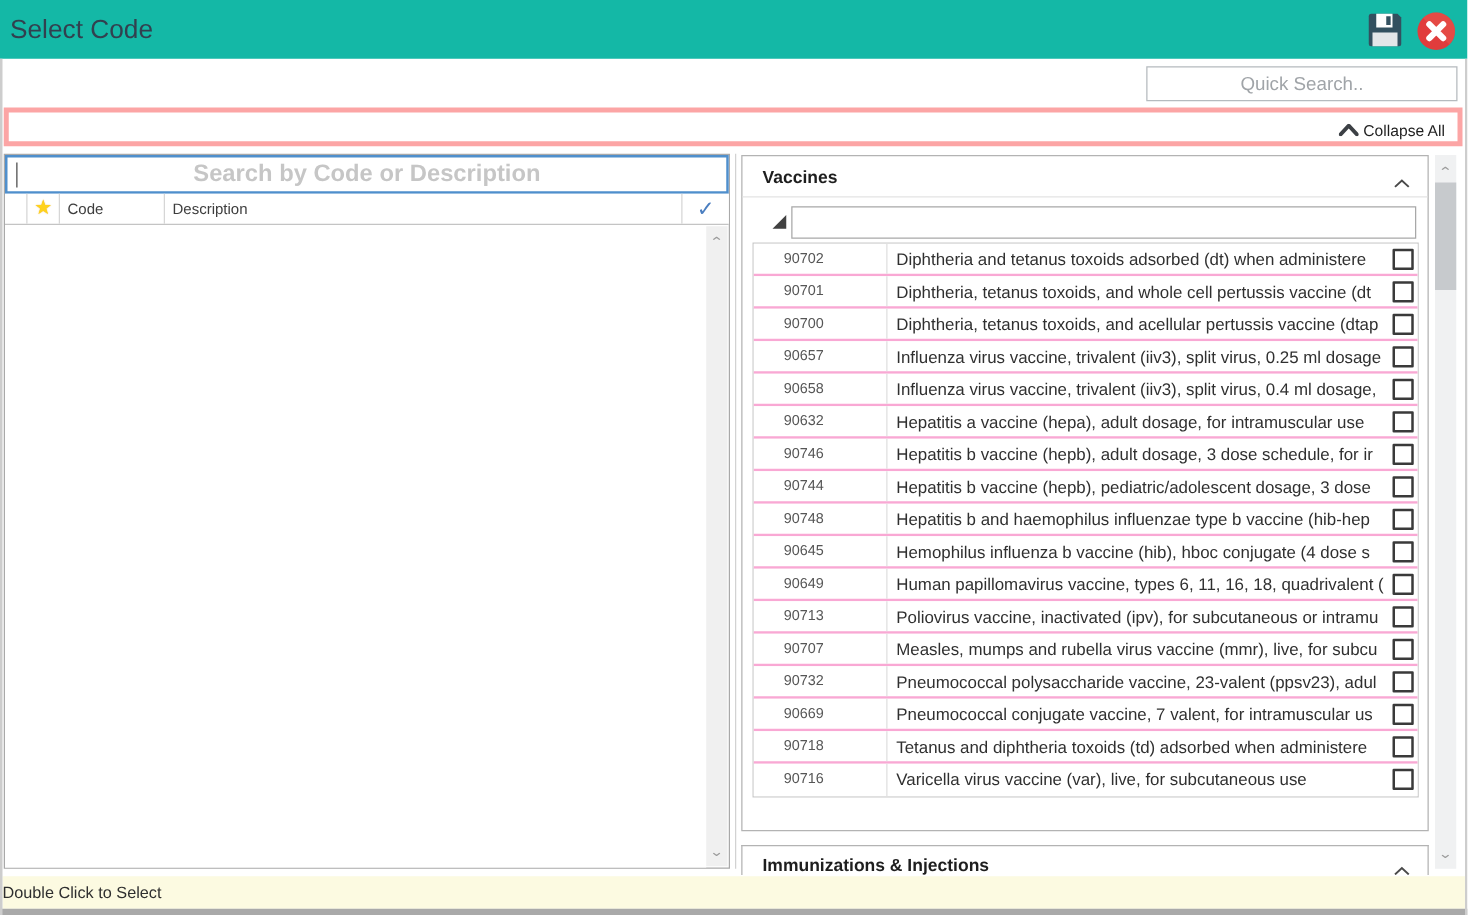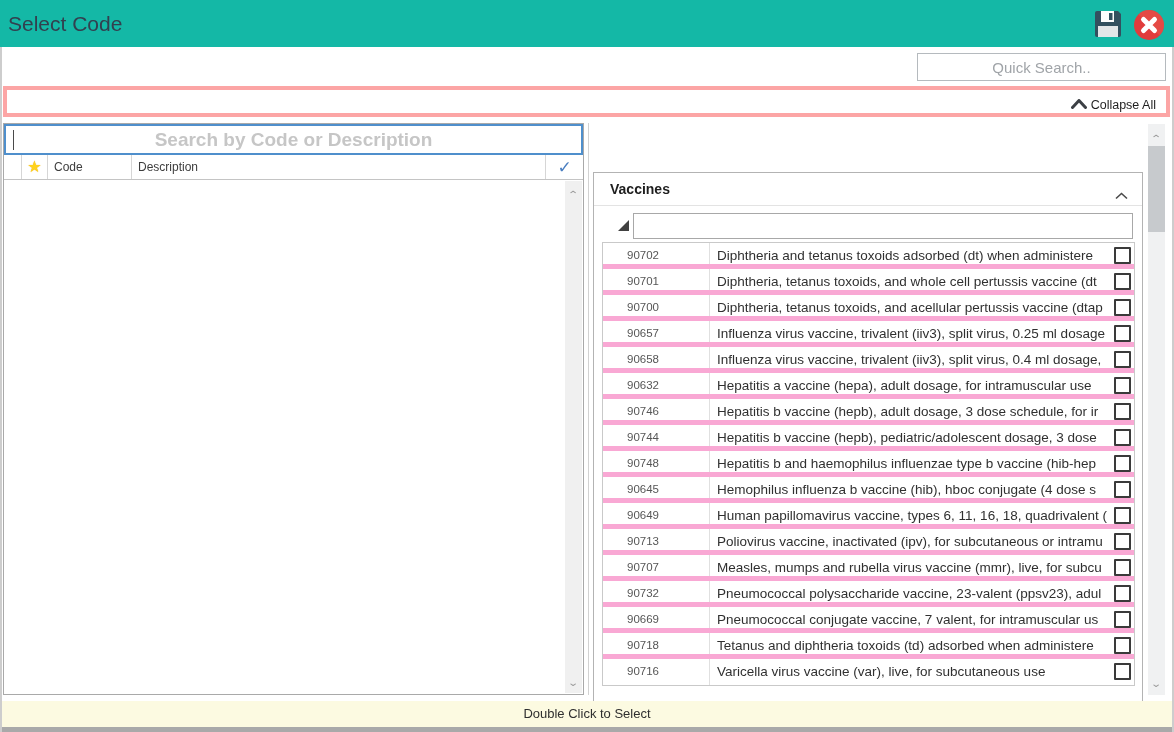--- a/index.html
+++ b/index.html
@@ -41,48 +41,48 @@
   .check-glyph { color:#4a7ec0; font-size:17px; font-weight:bold; line-height:1; }
   .lbody { position:absolute; left:0; top:57px; right:18px; bottom:0; background:#fff; }
   .lscroll { position:absolute; right:1px; top:57px; bottom:1px; width:17px; background:#f0f0f0; }
   .lscroll .sb-up { position:absolute; top:3px; left:0; right:0; text-align:center; }
   .lscroll .sb-down { position:absolute; bottom:3px; left:0; right:0; text-align:center; }
   .sb-chev { font-size:10px; color:#9b9b9b; line-height:1; display:inline-block; transform:scaleX(1.4); }
 
   .splitter { position:absolute; left:588px; top:123px; width:1px; height:572px; background:#d2d2d2; }
 
   
-  .group { position:absolute; border:1px solid #b3b3b3; background:#fff;margin-top:48px; }
+  .group { position:absolute; border:1px solid #b3b3b3; background:#fff; }
   .vgroup { left:593px; top:124px; width:550px; height:541px; }
   .igroup { left:593px; top:676px; width:550px; height:24px; border-bottom:none; overflow:hidden; }
   .ghead { position:relative; height:33px; border-bottom:1px solid #e3e3e3; }
   .ghead .gtitle { position:absolute; left:16px; top:0; line-height:33px; font-weight:bold; font-size:14px; color:#1e1e1e; }
   .ghead .gchev { position:absolute; right:14px; top:13px; }
   .igroup .ghead { height:24px; border-bottom:none; }
   .igroup .ghead .gtitle { line-height:30px; }
   .igroup .ghead .gchev { top:11px; }
 
   .expander { position:absolute; left:24px; top:47px; width:0; height:0; border-left:11px solid transparent; border-bottom:11px solid #414141; }
   .vfilter { position:absolute; left:39px; top:40px; width:500px; height:26px; border:1px solid #a8a8a8; outline:none; font-size:13px; font-family:inherit; padding:0 6px; }
 
   .vtable { position:absolute; left:8px; top:69px; width:533px; border:1px solid #c9c9c9; background:#fff; }
-  .vrow { position:relative; display:flex; height:26px; border-bottom:5px solid #f9a8d4; background:#fff; cursor:default; }
+  .vrow { position:relative; display:flex; height:26px; border-bottom:2px solid #f9a8d4; background:#fff; cursor:default; }
   .vrow:last-child { border-bottom:none; }
   .vcode { width:107px; padding-left:24px; font-size:11.5px; color:#565656; line-height:25px; border-right:1px solid #e0e0e0; }
   .vdesc { flex:1; padding-left:7px; font-size:13.5px; color:#303030; line-height:25px; white-space:nowrap; overflow:hidden; }
   .vcheck { position:absolute; right:3px; top:4px; width:17px; height:17px; border:2px solid #3a3a3a; border-radius:1px; background:#fff; cursor:pointer; }
 
   
   .rscroll { position:absolute; left:1148px; top:124px; width:17px; height:571px; background:#f0f1f2; }
   .rscroll .sb-up { position:absolute; top:4px; left:0; right:0; text-align:center; }
   .rscroll .sb-thumb { position:absolute; top:22px; left:0; width:17px; height:86px; background:#c7cacd; }
   .rscroll .sb-down { position:absolute; bottom:4px; left:0; right:0; text-align:center; }
 
   
-  .footer { position:absolute; left:2px; top:701px; width:1170px; height:26px; background:#fcfae1; text-align:center; }
+  .footer { position:absolute; left:2px; top:701px; width:1170px; height:26px; background:#fcfae1; text-align:left; }
   .footer span { font-size:13px; color:#2f2f2f; line-height:26px; }
   .bottom-strip { position:absolute; left:0; top:727px; width:1174px; height:5px; background:#a9a9a9; }
 </style>
 </head>
 <body>
 
 <div class="window">
 
   <div class="titlebar">
     <span class="title">Select Code</span>

